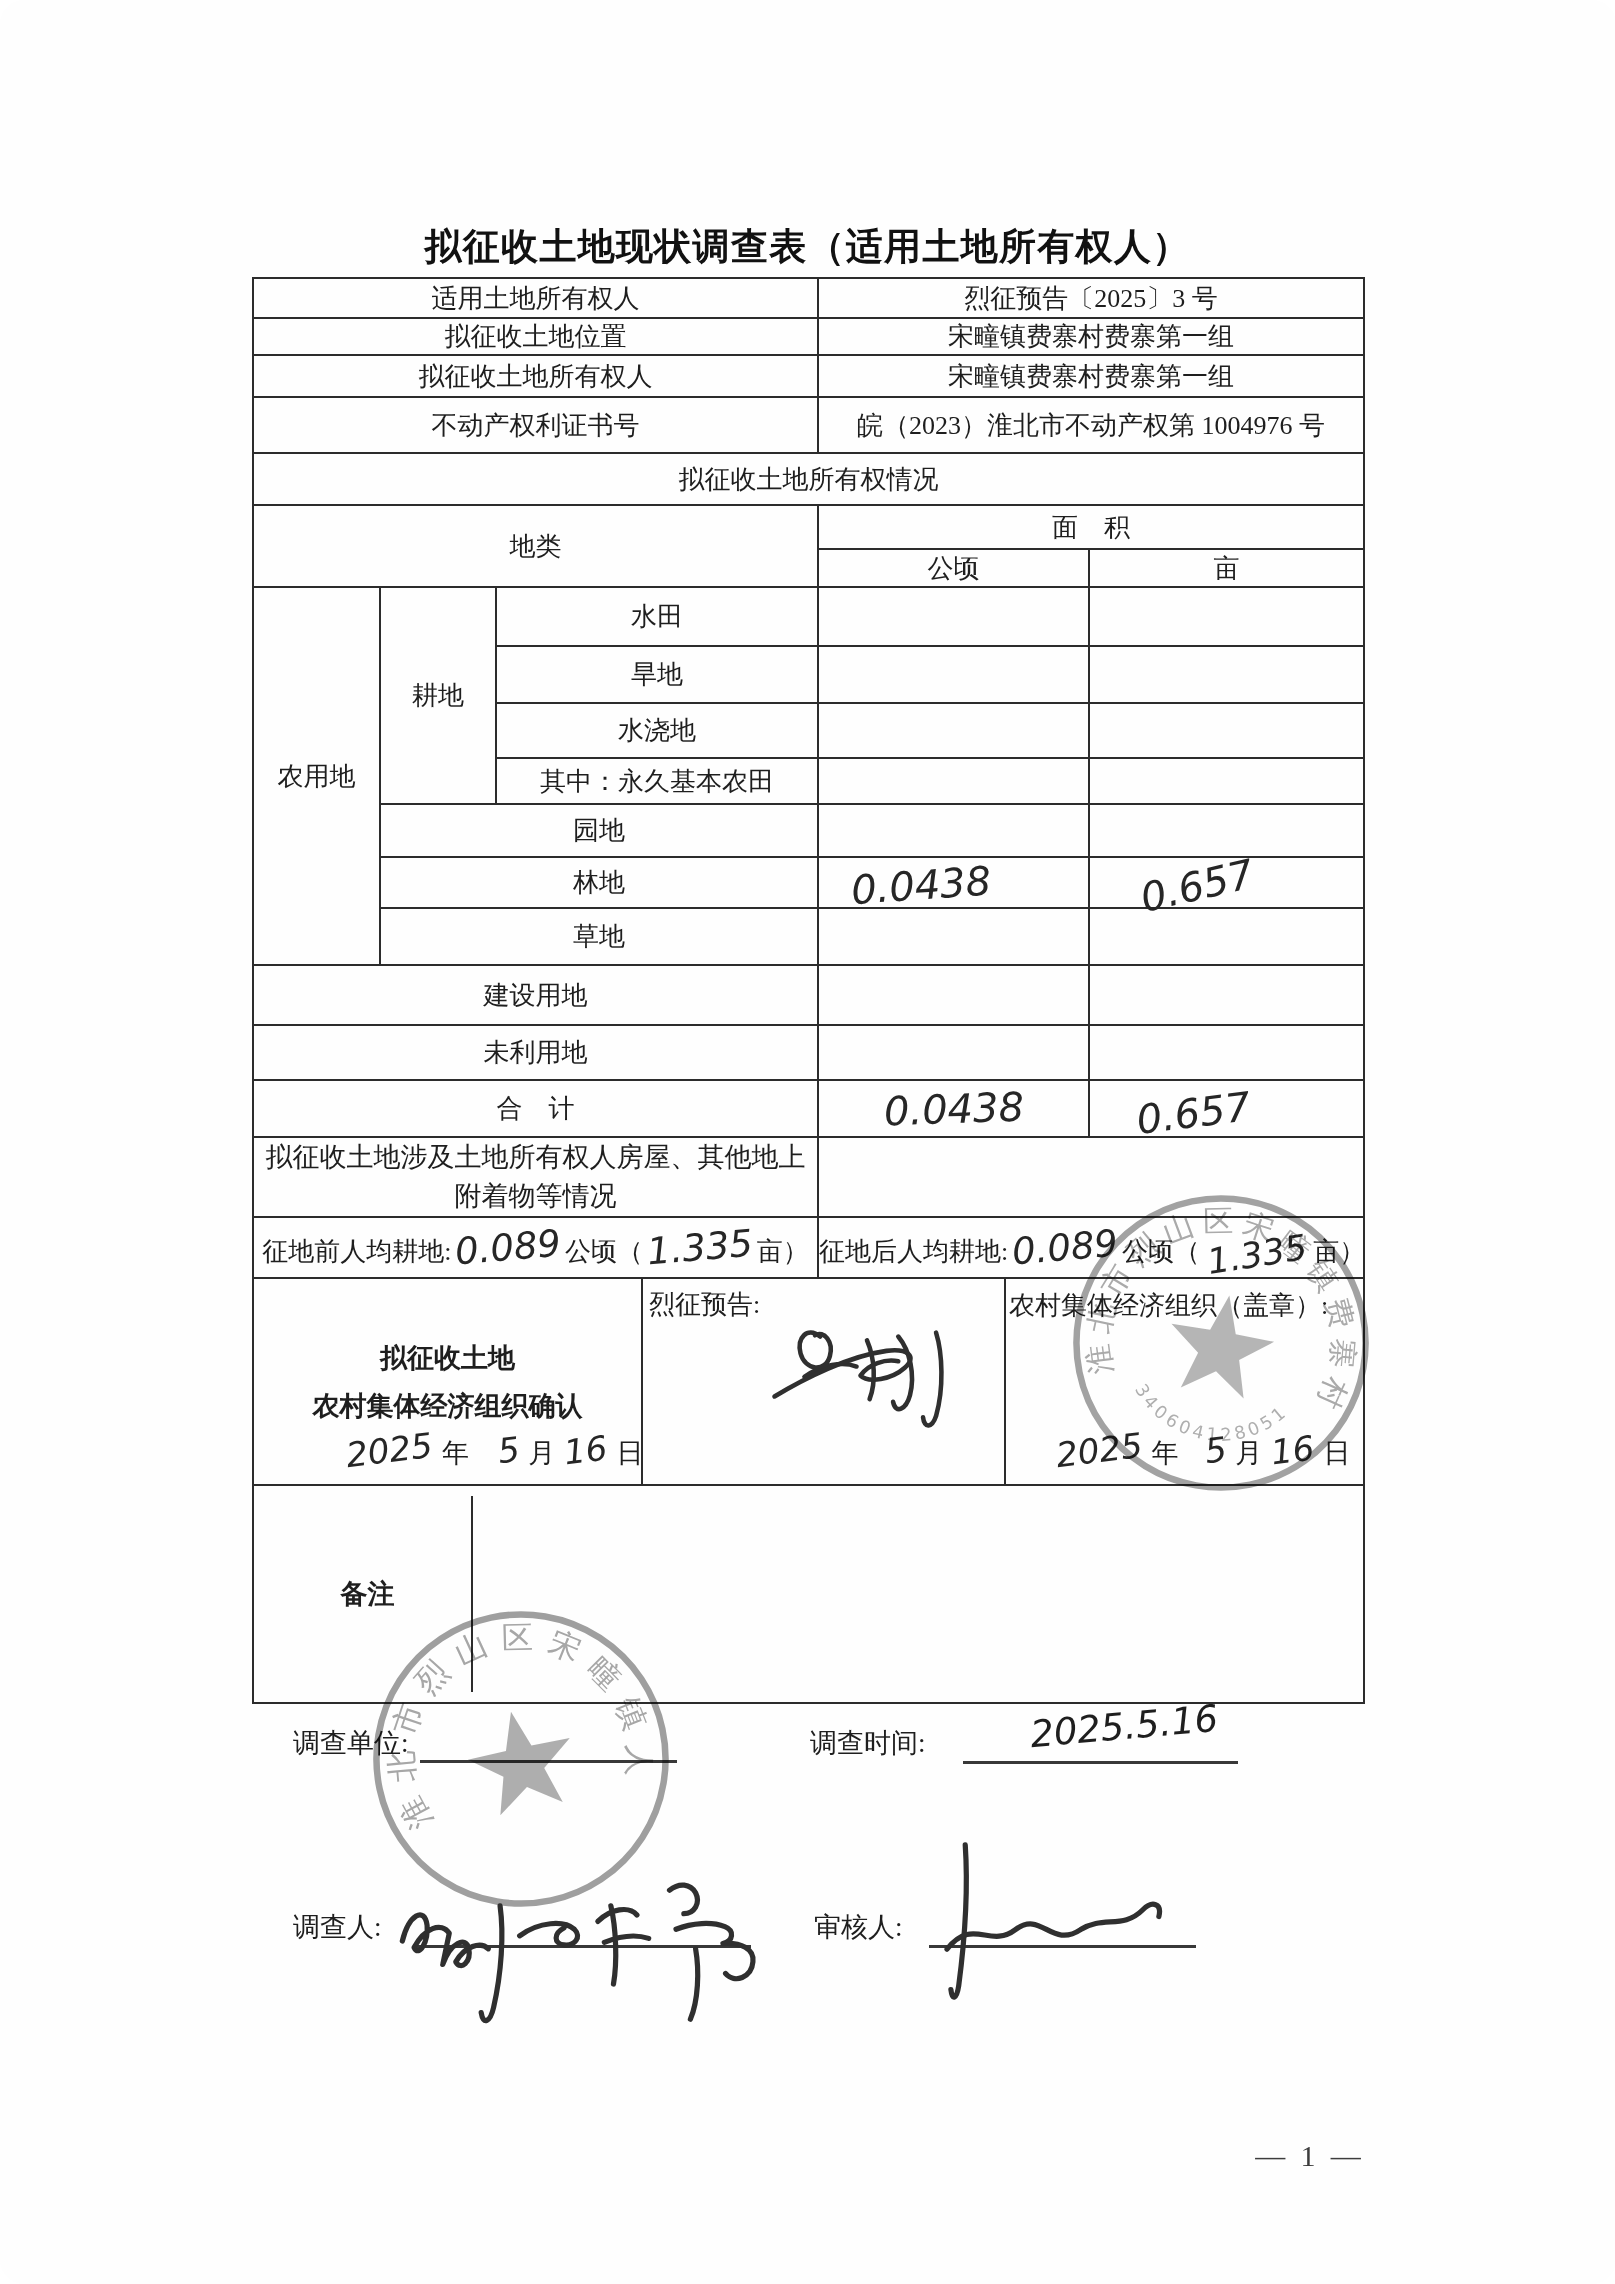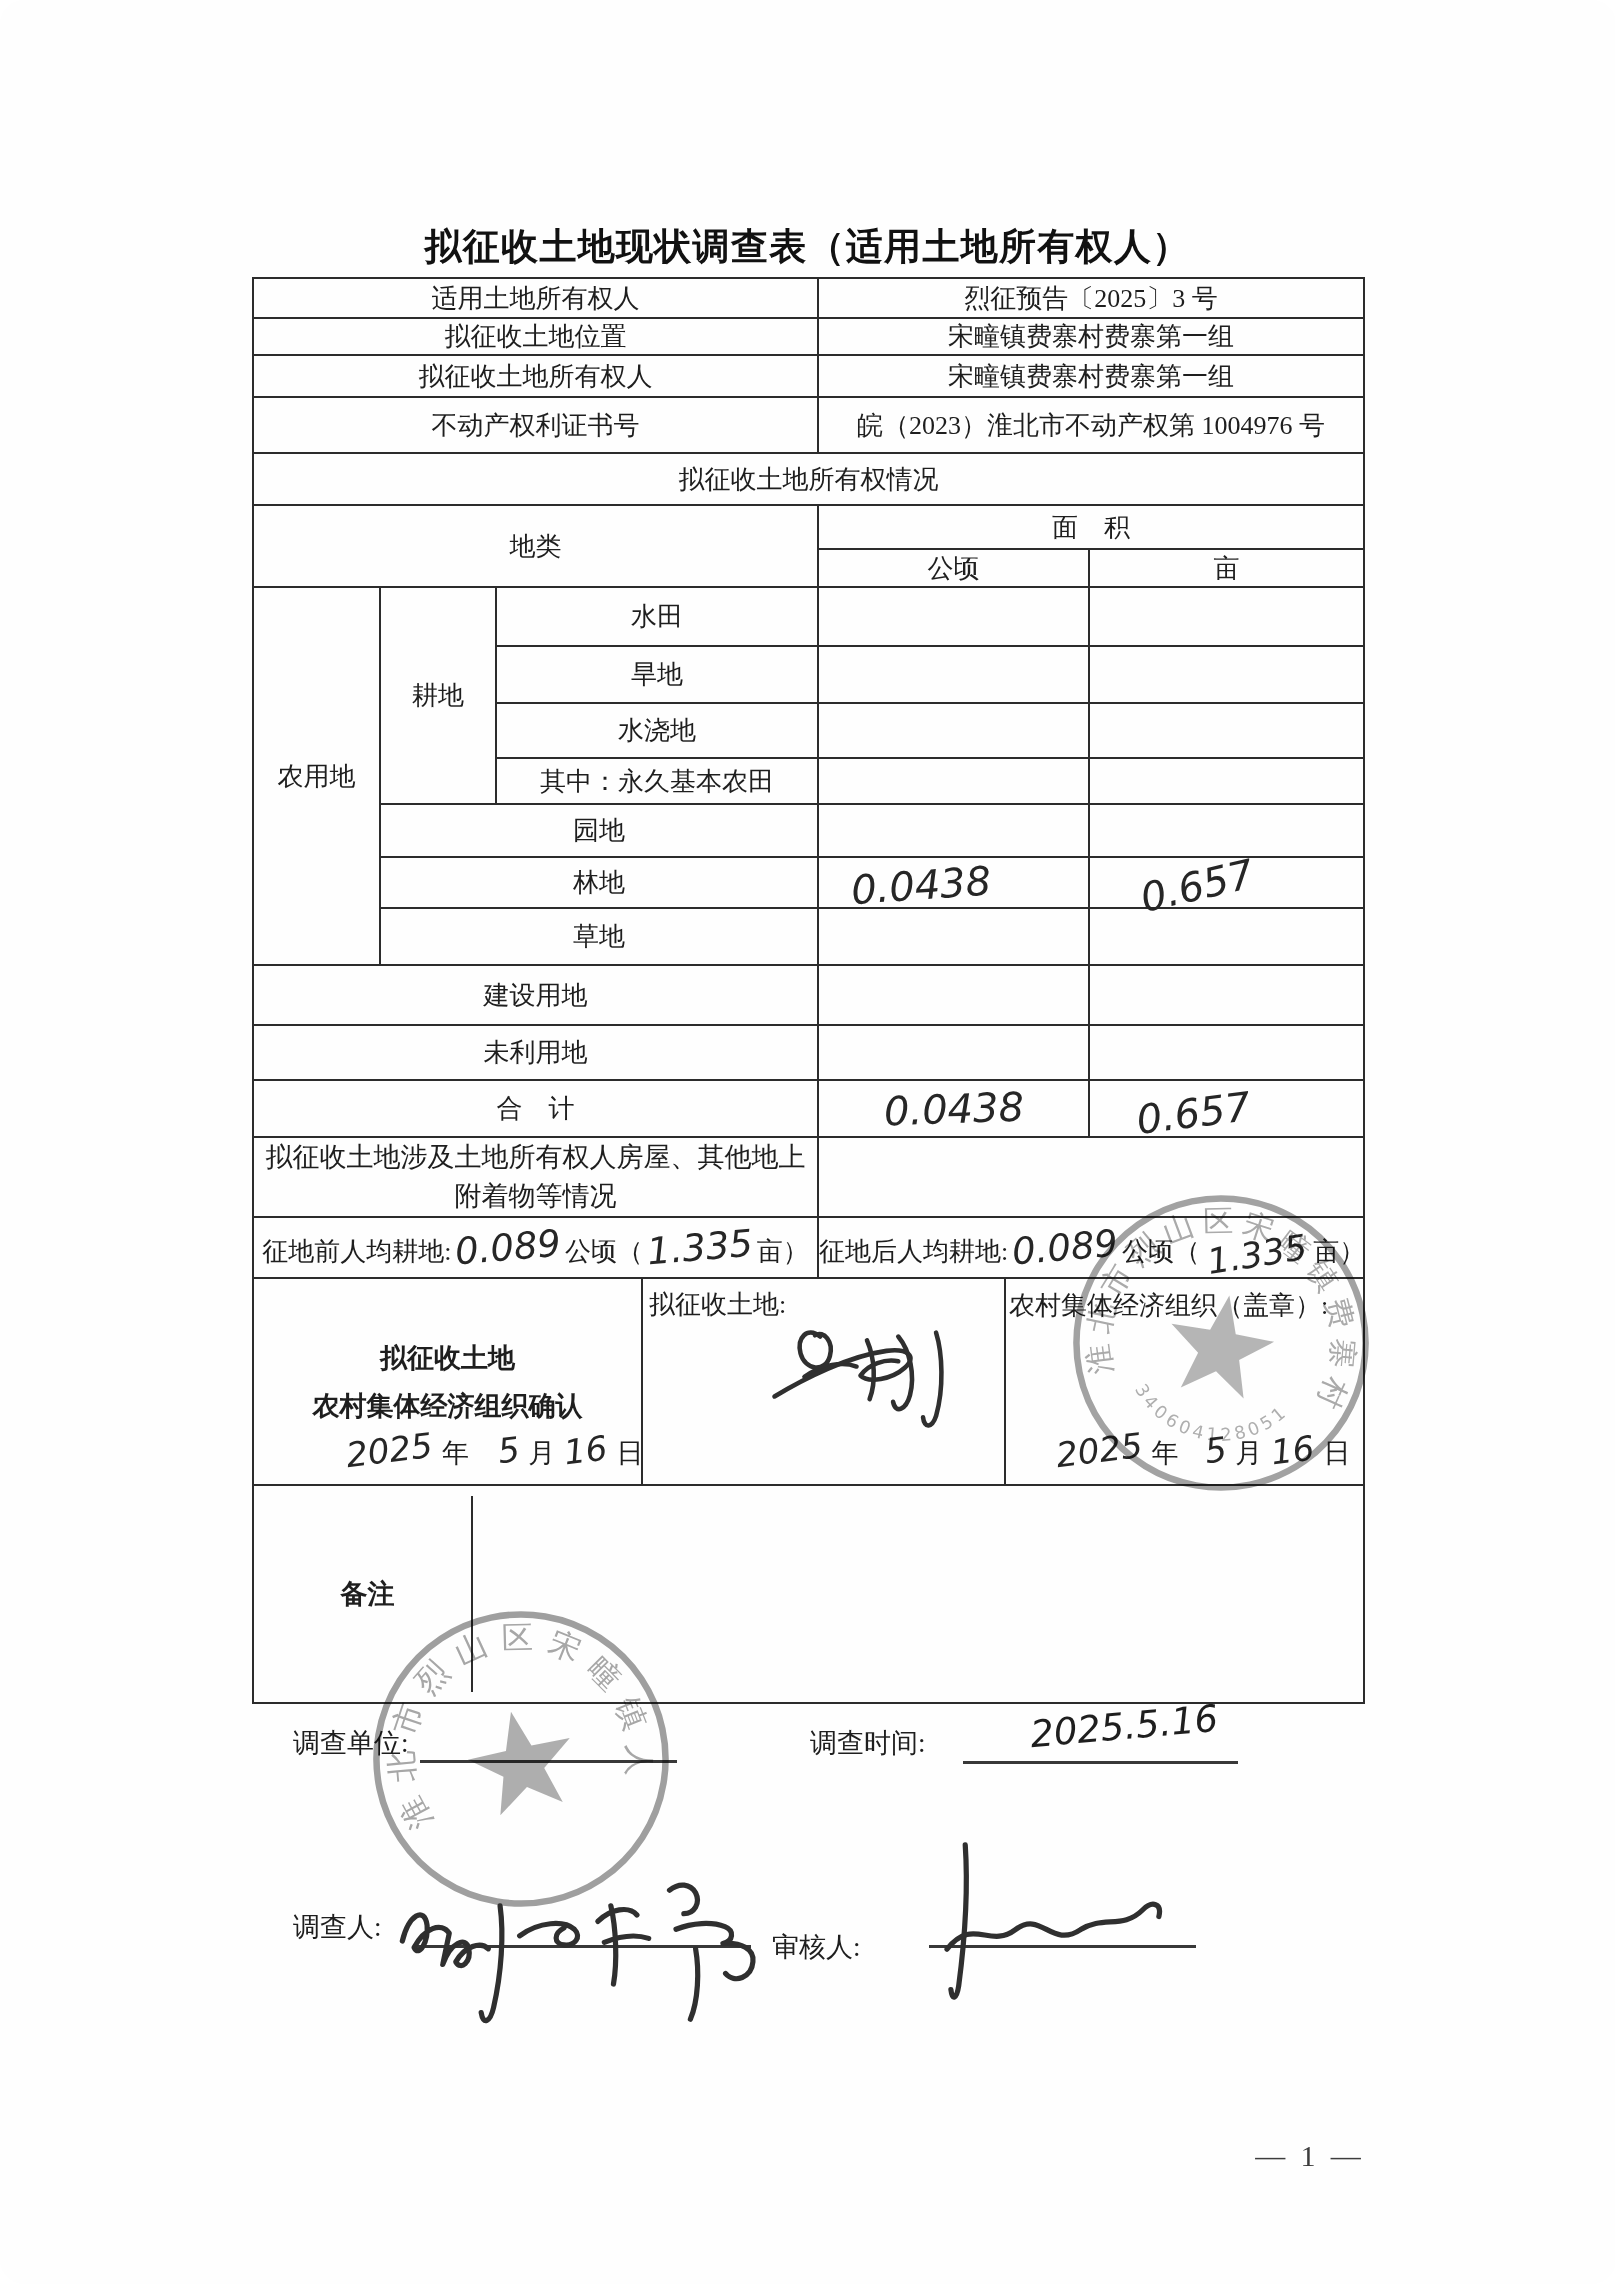--- a/index.html
+++ b/index.html
@@ -166,21 +166,21 @@
 
     <tr style="height:205px">
       <td colspan="5" style="padding:0;">
         <div class="conf-wrap">
           <div class="conf-div" style="left:387px;"></div>
           <div class="conf-div" style="left:750px;"></div>
           <div class="conf-left">
             <span>拟征收土地</span>
             <span>农村集体经济组织确认</span>
           </div>
-          <div class="conf-mid-label">拟征收土地:</div>
+          <div class="conf-mid-label">烈征预告:</div>
           <div class="conf-right-label">农村集体经济组织（盖章）:</div>
 
           <svg class="sig-svg" style="left:515px;top:38px;" width="196" height="114" viewBox="0 0 300 175">
             <path class="stroke" stroke-width="7" d="M78,30 C58,14 42,32 48,56 C55,82 86,86 93,60 C99,38 84,20 70,28 M54,92 C80,72 114,68 134,76"></path>
             <path class="stroke" stroke-width="7" d="M8,122 C54,94 122,60 180,52 C212,48 228,60 208,78 C188,96 152,102 140,90 C152,72 178,64 198,68"></path>
             <path class="stroke" stroke-width="7" d="M150,36 C162,64 164,100 154,126"></path>
             <path class="stroke" stroke-width="7" d="M198,30 C216,52 224,88 216,120 C210,142 194,150 190,130"></path>
             <path class="stroke" stroke-width="7" d="M256,24 C266,56 268,110 256,152 C250,170 238,172 236,154"></path>
           </svg>
 
@@ -219,21 +219,21 @@
   <div class="f-label" style="left:293px;top:1725px;">调查单位:</div>
   <div class="uline" style="left:420px;top:1760px;width:257px;"></div>
 
   <div class="f-label" style="left:810px;top:1725px;text-align:right;">调查时间:</div>
   <div class="uline" style="left:963px;top:1761px;width:275px;"></div>
   <div class="f-label hw" style="left:1030px;top:1705px;font-size:37px;transform:rotate(-5deg);z-index:7;">2025.5.16</div>
 
   <div class="f-label" style="left:293px;top:1909px;">调查人:</div>
   <div class="uline" style="left:415px;top:1945px;width:336px;"></div>
 
-  <div class="f-label" style="left:772px;top:1909px;margin-top:20px;">审核人:</div>
+  <div class="f-label" style="left:814px;top:1909px;">审核人:</div>
   <div class="uline" style="left:929px;top:1945px;width:267px;"></div>
 
   <svg class="sig-layer" style="left:388px;top:1843px;" width="391" height="196" viewBox="0 0 600 300">
     <path class="stroke" stroke-width="8" d="M22,150 C32,110 56,96 60,126 C62,150 48,176 40,160 C56,130 82,120 94,138 L84,186 C96,152 120,142 124,162 C128,182 112,196 104,182 C118,158 142,150 154,162"></path>
     <path class="stroke" stroke-width="8" d="M172,96 C178,140 174,200 162,252 C157,274 146,280 143,260"></path>
     <path class="stroke" stroke-width="8" d="M202,142 C232,120 270,118 286,132 C298,144 286,158 270,156 C254,154 254,138 270,130"></path>
     <path class="stroke" stroke-width="8" d="M322,120 C342,100 370,96 382,110 M332,152 C357,142 382,140 400,146 M342,96 C350,130 352,182 346,216"></path>
     <path class="stroke" stroke-width="8" d="M432,72 C447,60 464,62 472,76 C480,92 470,108 454,108 M442,132 C467,122 497,120 517,128 C532,134 530,150 514,154 C542,152 562,162 560,182 C558,206 532,216 518,200 M472,162 C478,196 476,242 464,270"></path>
   </svg>
 

